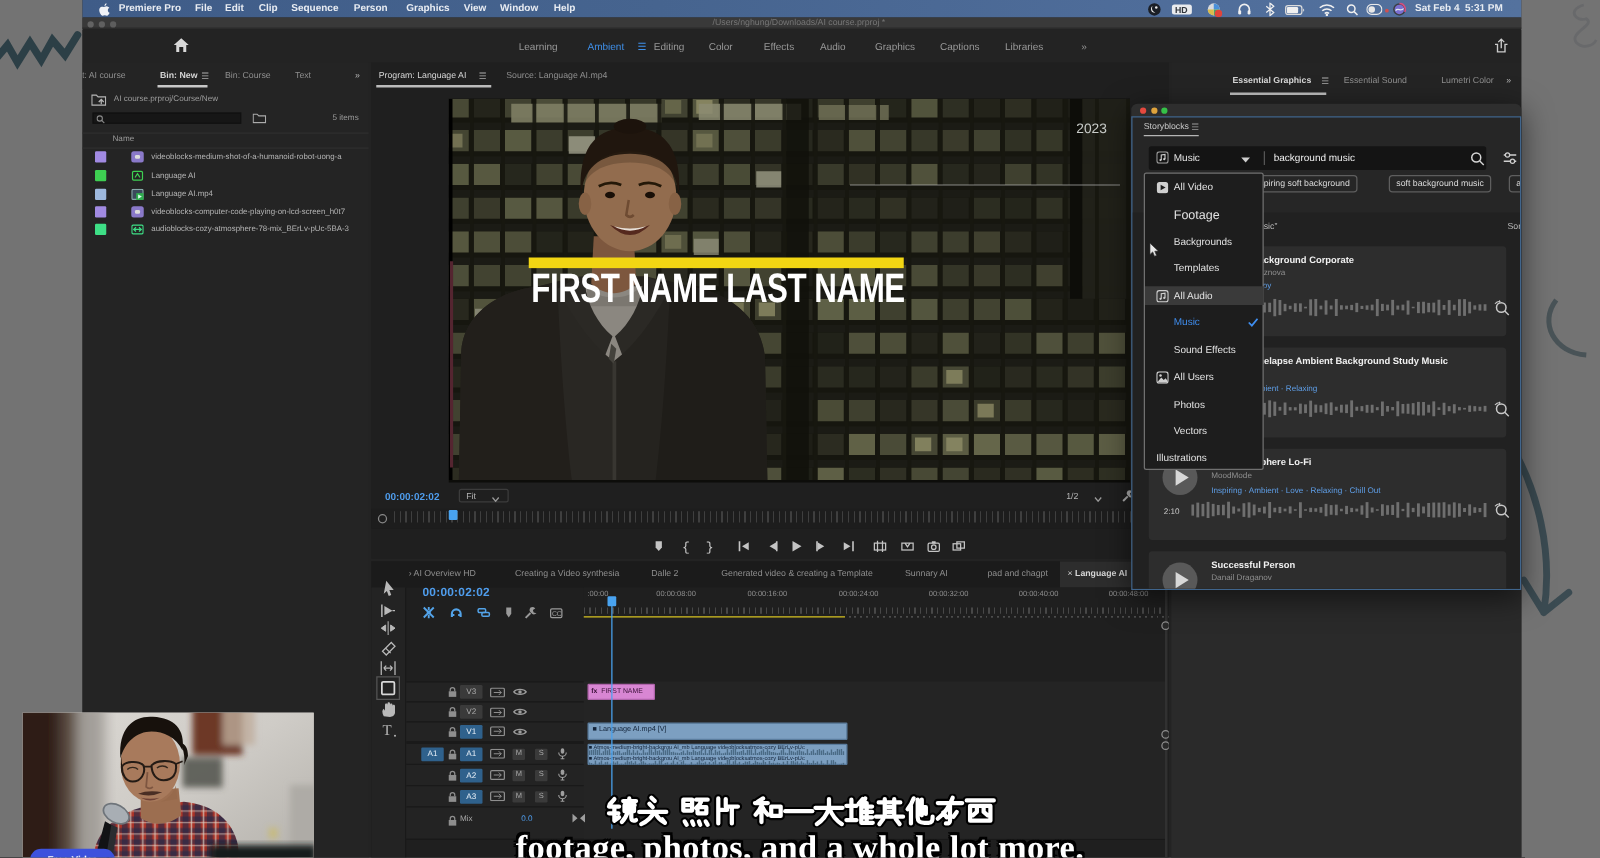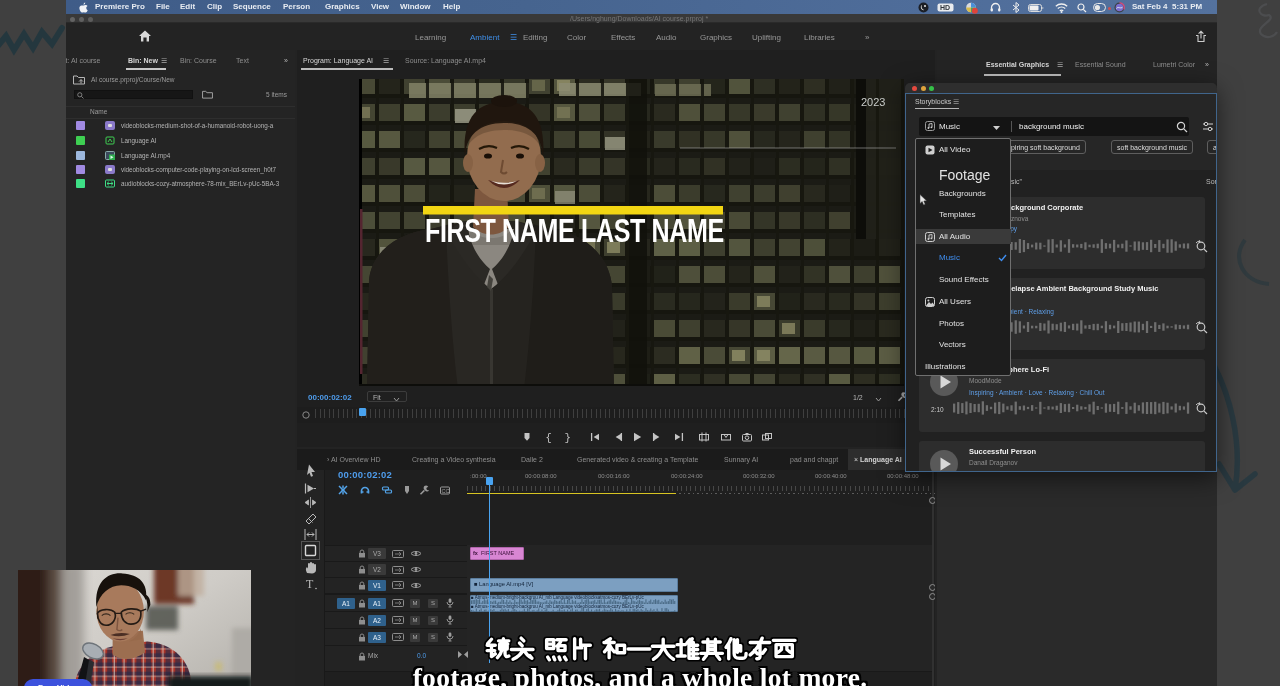--- a/index.html
+++ b/index.html
@@ -1,17 +1,17 @@
 <!DOCTYPE html>
 <html><head><meta charset="utf-8">
 <style>
   * { margin:0; padding:0; box-sizing:border-box; }
   html,body { width:1280px; height:686px; overflow:hidden; background:#191919; }
   body { font-family:"Liberation Sans", sans-serif; }
-  #stage { position:absolute; top:0; left:0; width:1280px; height:686px; background:#404040; overflow:hidden; }
+  #stage { position:absolute; top:0; left:0; width:1280px; height:686px; background:#737373; overflow:hidden; }
   .abs { position:absolute; }
   #screen { position:absolute; left:66px; top:0; width:1151px; height:686px; background:#232323; }
   
   #menubar { position:absolute; left:0; top:0; width:100%; height:14px;
     background:linear-gradient(90deg,#3f5c88 0%,#46648f 40%,#4f6d9a 75%,#54729e 100%);
     color:#eef1f6; font-size:8px; display:flex; align-items:center; }
   #menubar .mitem { position:absolute; top:1.5px; white-space:nowrap; font-weight:bold; color:#e8ecf2; }
   
   #titlebar { position:absolute; left:0; top:14px; width:100%; height:9px; background:#393939; border-bottom:1px solid #2a2a2a;}
   .tl { position:absolute; top:2.5px; width:5px; height:5px; border-radius:50%; background:#5d5d5d; }
@@ -121,21 +121,21 @@
         <path d="M7,1.5 L13,7 L11,7 L11,12.5 L8.6,12.5 L8.6,8.6 L5.4,8.6 L5.4,12.5 L3,12.5 L3,7 L1,7 Z" fill="#d8d8d8"></path>
       </svg>
       <span class="wstab" style="left:349px">Learning</span>
       <span class="wstab" style="left:404px;color:#3f8fe8">Ambient</span>
       <span class="wstab" style="left:444px;color:#3f8fe8">☰</span>
       <span class="wstab" style="left:457px">Editing</span>
       <span class="wstab" style="left:501px">Color</span>
       <span class="wstab" style="left:545px">Effects</span>
       <span class="wstab" style="left:590px">Audio</span>
       <span class="wstab" style="left:634px">Graphics</span>
-      <span class="wstab" style="left:686px">Uplifting</span>
+      <span class="wstab" style="left:686px">Captions</span>
       <span class="wstab" style="left:738px">Libraries</span>
       <span class="wstab" style="left:799px">»</span>
       <svg class="abs" style="left:1129px;top:6px" width="12" height="13" viewBox="0 0 12 13">
         <path d="M2,5 H4 V11 H10 V5 H12 M7,8 V1 M4.6,3.2 L7,0.8 L9.4,3.2" transform="translate(-1,0.5)" stroke="#cccccc" stroke-width="1.1" fill="none"></path>
       </svg>
     </div>
 
     <div class="panel" style="left:0;top:50px;width:229px;height:636px;background:#242424;overflow:hidden">
       <div class="ptabs" style="background:#242424"></div>
       <span class="ptab" style="left:-4px">ct: AI course</span>
@@ -1427,21 +1427,21 @@
         <span class="t" style="left:205px;top:46px;font-size:7px;color:#ddd;border:1px solid #5e5e5e;border-radius:3px;padding:2.5px 5px">soft background music</span>
         <span class="t" style="left:301px;top:46px;font-size:7px;color:#ddd;border:1px solid #5e5e5e;border-radius:3px;padding:2.5px 5px">ambient</span>
 
         <div class="abs" style="left:9px;top:44px;width:96px;height:238px;background:#1d1d1d;border:1px solid #707070;border-radius:2px"></div>
         <div class="abs" style="left:10px;top:135px;width:95px;height:15px;background:#3a3a3a"></div>
           <span class="t" style="left:33px;top:51.3px;font-size:8px;color:#e2e2e2">All Video</span>
           <svg class="abs" style="left:19px;top:51.3px" width="10" height="10" viewBox="0 0 10 10">
             <rect x="0.5" y="0.5" width="9" height="9" rx="2" fill="#cfcfcf"></rect>
             <path d="M3.5,2.8 L7.5,5 L3.5,7.2 Z" fill="#1d1d1d"></path>
           </svg>
-          <span class="t" style="left:33px;top:72.9px;font-size:14px;color:#e2e2e2">Footage</span>
+          <span class="t" style="left:33px;top:72.9px;font-size:10px;color:#e2e2e2">Footage</span>
           <span class="t" style="left:33px;top:94.5px;font-size:8px;color:#e2e2e2">Backgrounds</span>
           <span class="t" style="left:33px;top:116px;font-size:8px;color:#e2e2e2">Templates</span>
           <span class="t" style="left:33px;top:137.5px;font-size:8px;color:#e2e2e2">All Audio</span>
           <svg class="abs" style="left:19px;top:137.5px" width="10" height="10" viewBox="0 0 10 10">
             <rect x="0.5" y="0.5" width="9" height="9" rx="2" fill="none" stroke="#cfcfcf"></rect>
             <path d="M4,7 V3 L7,2.5 V6.2" stroke="#cfcfcf" fill="none" stroke-width="0.9"></path>
             <circle cx="3.4" cy="7" r="0.9" fill="#cfcfcf"></circle>
             <circle cx="6.4" cy="6.3" r="0.9" fill="#cfcfcf"></circle>
           </svg>
           <span class="t" style="left:33px;top:159.1px;font-size:8px;color:#3f8ef0">Music</span>

